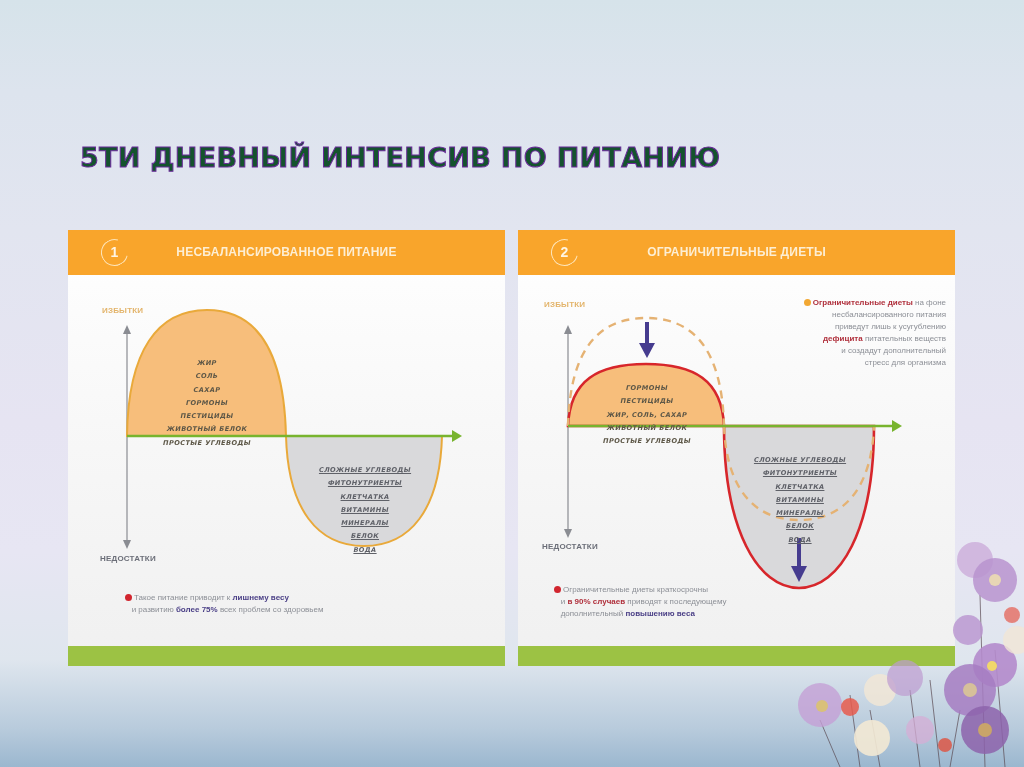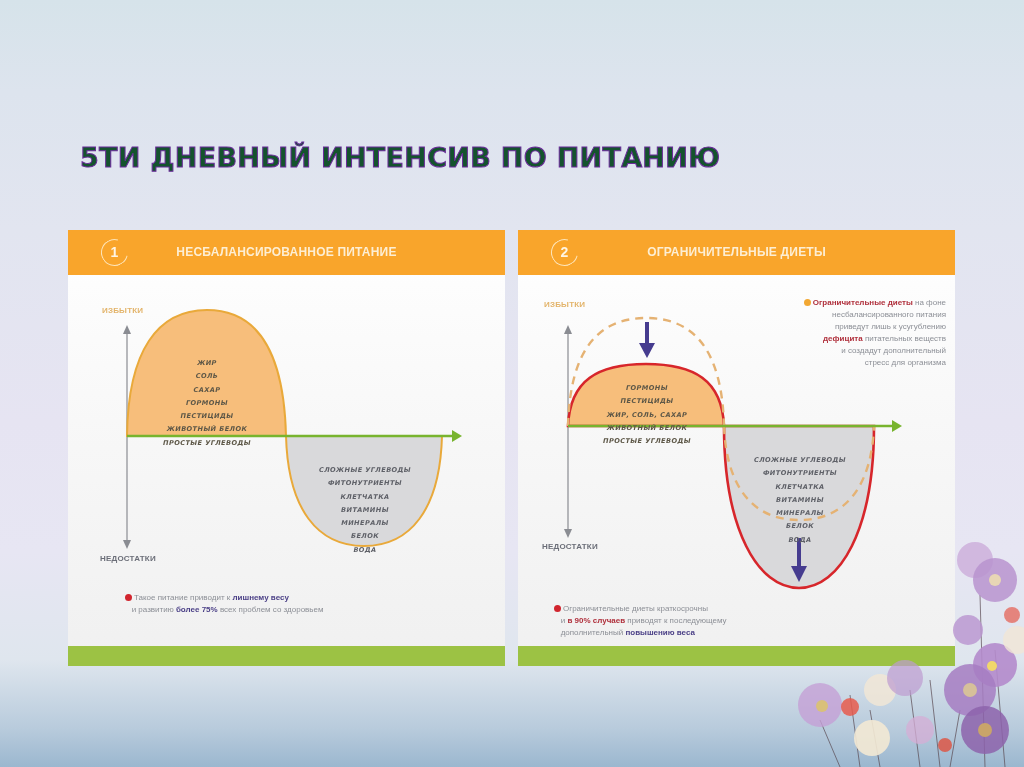--- a/index.html
+++ b/index.html
@@ -79,21 +79,21 @@
       text-align: center;
       font-family: "DejaVu Sans", sans-serif;
       font-style: italic;
       font-weight: bold;
       font-size: 6.6px;
       color: #5d5747;
       letter-spacing: 0.4px;
       margin-top: 20px;
     }
     .item-list div { height: 13.3px; line-height: 13.3px; }
-    .item-list.gray { color: #5f6168; }
+    .item-list.gray { color: #5f6168; text-decoration: underline; }
     .note {
       position: absolute;
       font-size: 8px;
       line-height: 12px;
       color: #8c8f96;
     }
     .note .dot {
       display: inline-block; width: 7px; height: 7px; border-radius: 50%;
       margin-right: 2px; vertical-align: -0.5px;
     }
@@ -211,21 +211,21 @@
 
   <div class="note" style="left:218px; top:67px; width:210px;text-align:right;">
     <span class="dot" style="background:#f2a833;"></span><span class="hl-red">Ограничительные диеты</span><span> на фоне</span><br>
     &nbsp;&nbsp;<span>несбалансированного питания</span><br>
     &nbsp;&nbsp;<span>приведут лишь к усугублению</span><br>
     &nbsp;&nbsp;<span class="hl-red">дефицита</span><span> питательных веществ</span><br>
     &nbsp;&nbsp;<span>и создадут дополнительный</span><br>
     &nbsp;&nbsp;<span>стресс для организма</span>
   </div>
 
-  <div class="note" style="left:36px; top:373px; width:300px;">
+  <div class="note" style="left:36px; top:354px; width:300px;">
     <span class="dot" style="background:#d1252e;"></span><span>Ограничительные диеты краткосрочны</span><br>
     &nbsp;&nbsp;&nbsp;<span>и </span><span class="hl-red">в 90% случаев</span><span> приводят к последующему</span><br>
     &nbsp;&nbsp;&nbsp;<span>дополнительный </span><span class="hl-purple">повышению веса</span>
   </div>
 
   <div class="panel-footer"></div>
 </div>
 
 <svg class="flowers" viewBox="0 0 244 247">
   <g stroke="#5a4a52" stroke-width="1" fill="none" opacity="0.7">

